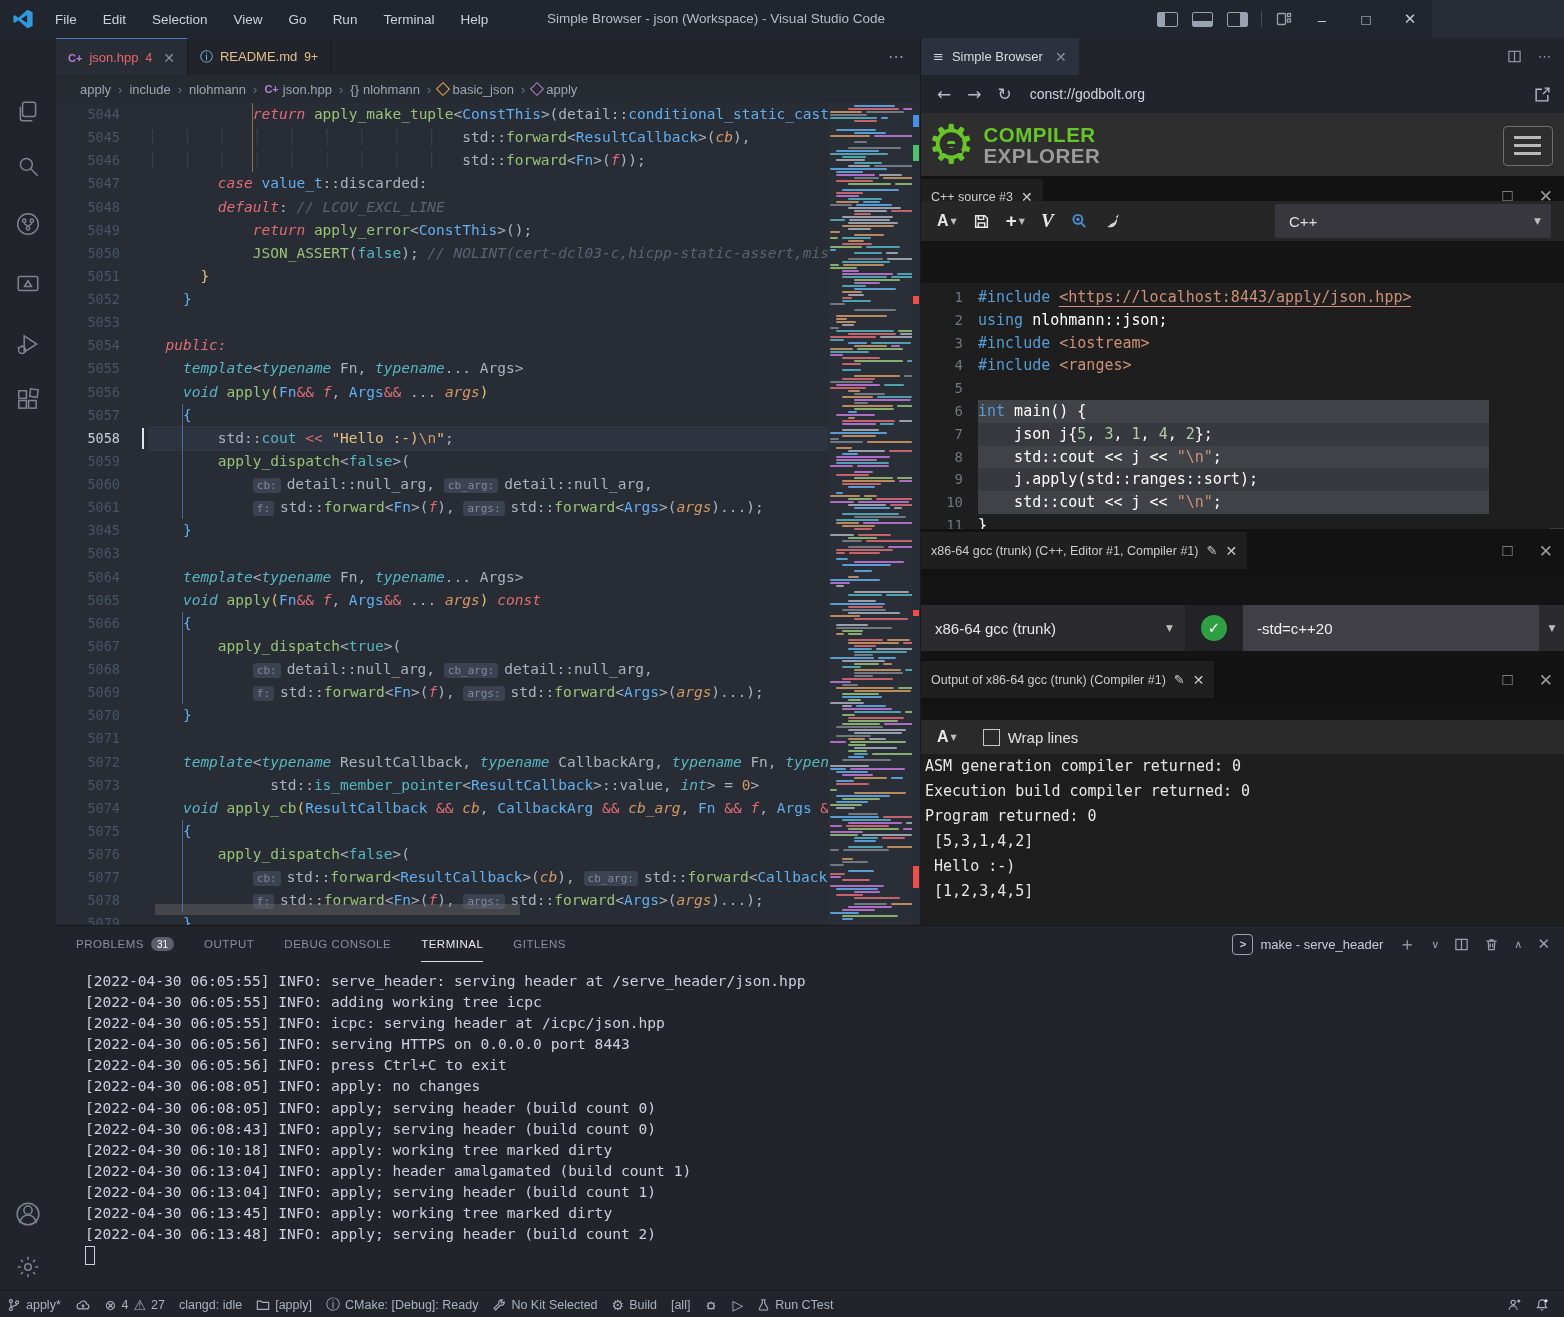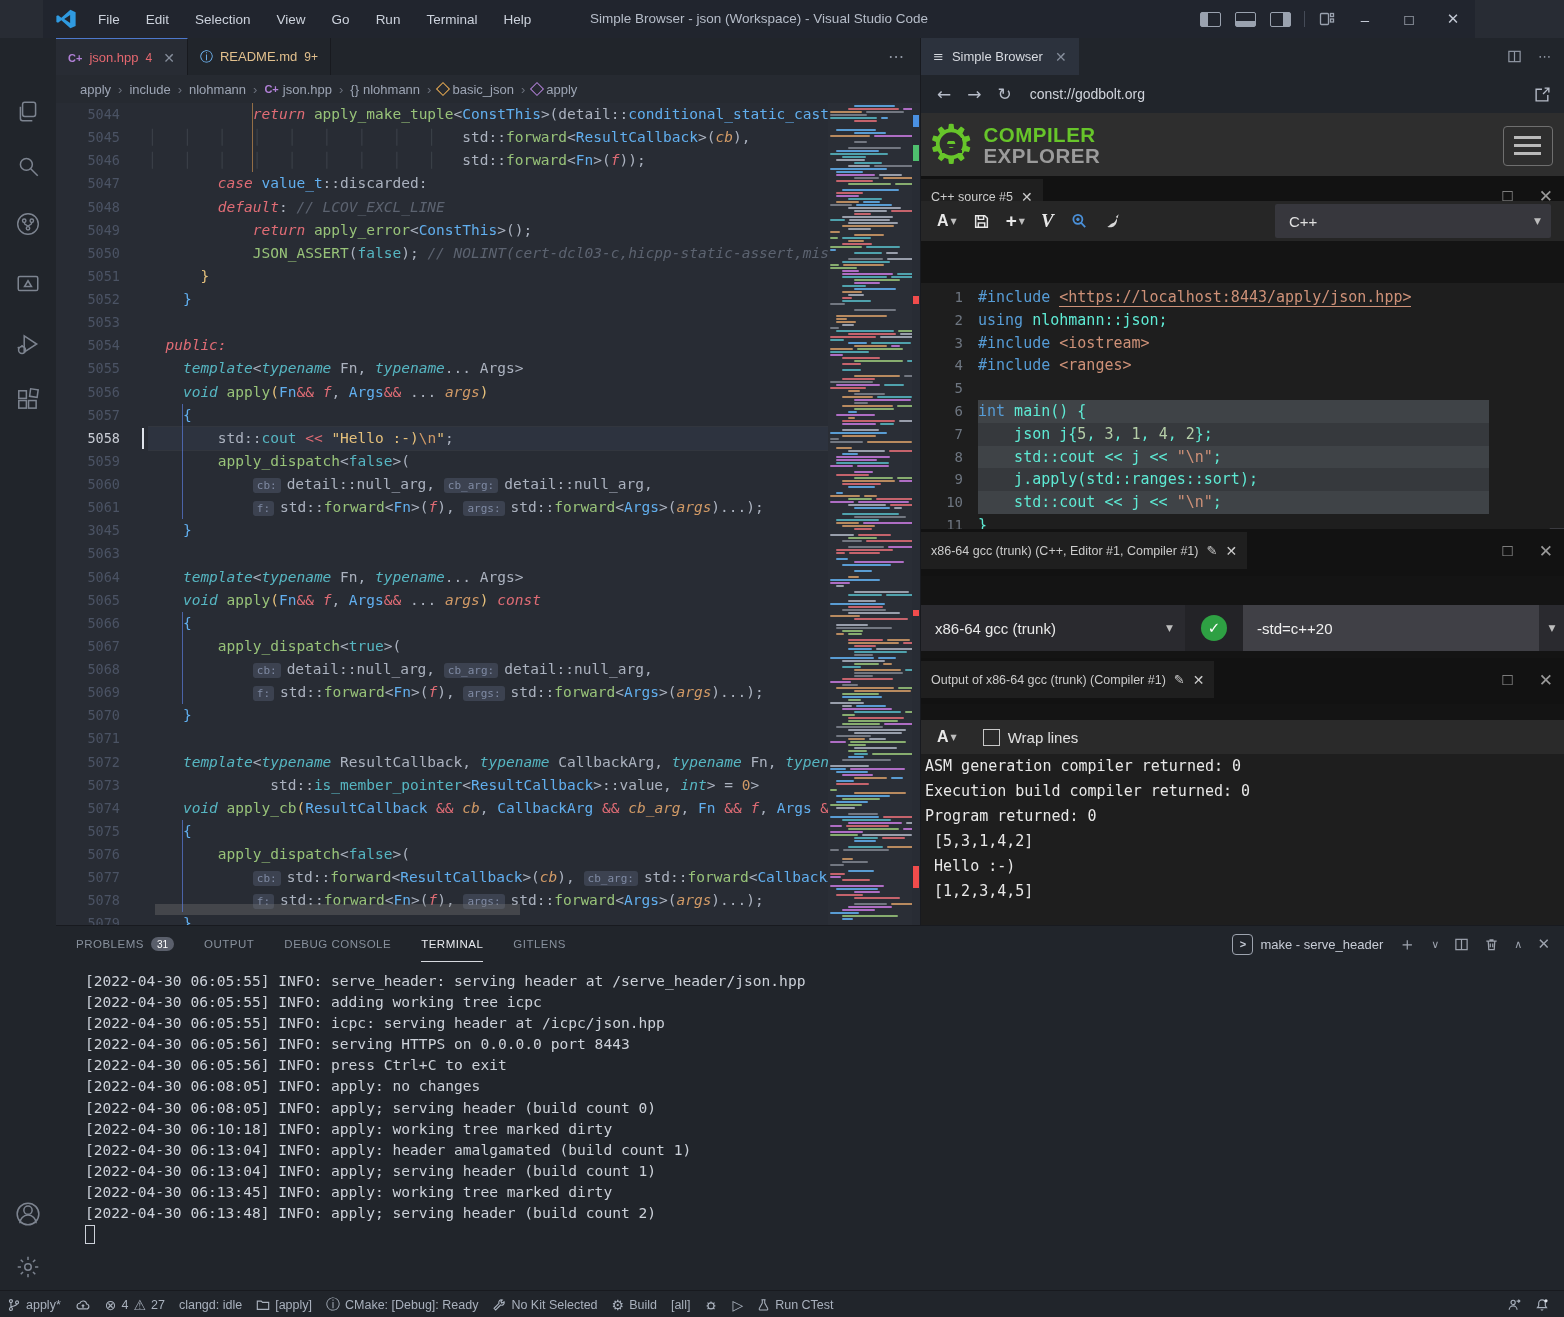--- a/index.html
+++ b/index.html
@@ -4,21 +4,21 @@
 <style>
   html,body{margin:0;padding:0;background:#000;}
   #root{position:relative;width:1564px;height:1317px;background:#282c34;overflow:hidden;
         font-family:"Liberation Sans","DejaVu Sans",sans-serif;color:#9da5b4;font-size:13px;}
   .abs{position:absolute;}
   .mono{font-family:"DejaVu Sans Mono",monospace;}
   .sym{font-family:"DejaVu Sans",sans-serif;}
   .row{display:flex;align-items:center;}
   svg{display:block;}
   
-  #titlebar{left:0;top:0;width:1432px;height:38px;background:#21252e;display:flex;align-items:center;margin-left:43px;}
+  #titlebar{left:0;top:0;width:1432px;height:38px;background:#21252e;display:flex;align-items:center;}
   #menubar{display:flex;gap:0;margin-left:8px;}
   .menu-item{padding:0 13px;color:#ccd2dc;font-size:13.5px;cursor:default;}
   #win-title{position:absolute;left:50%;top:0;transform:translateX(-50%);line-height:38px;color:#b6bdc9;font-size:13.5px;white-space:nowrap;}
   #win-controls{position:absolute;right:0;top:0;height:38px;display:flex;align-items:center;gap:0;}
   .layout-ic{width:19px;height:13px;border:1.4px solid #9aa2af;border-radius:2px;margin:0 7px;position:relative;}
   .layout-ic.l:before{content:"";position:absolute;left:0;top:0;bottom:0;width:7px;background:#9aa2af;}
   .layout-ic.b:before{content:"";position:absolute;left:0;right:0;bottom:0;height:5px;background:#9aa2af;}
   .layout-ic.r:before{content:"";position:absolute;right:0;top:0;bottom:0;width:7px;background:#9aa2af;}
   .tdiv{width:1px;height:16px;background:#454b57;margin:0 6px;}
   .wbtn{width:44px;height:38px;display:flex;align-items:center;justify-content:center;color:#c3c9d4;font-size:15px;}
@@ -82,21 +82,21 @@
   .pencil{font-family:"DejaVu Sans",sans-serif;font-size:13px;}
   .ptclose{font-size:14px;}
   #src-toolbar{position:absolute;left:0;top:163px;width:644px;height:40px;background:#262626;display:flex;align-items:center;color:#e8e8e8;}
   .tb-ic{margin-left:16px;display:flex;align-items:center;font-size:16px;}
   .dcar{font-size:8px;color:#bdbdbd;margin-left:2px;font-family:"DejaVu Sans",sans-serif;}
   #lang-select{position:absolute;right:14px;top:3px;width:262px;height:34px;background:#37373d;border-radius:2px;display:flex;align-items:center;color:#e0e0e0;font-size:15px;padding-left:14px;}
   #lang-select .dcar{margin-left:auto;margin-right:10px;font-size:9px;}
   #gb-code-wrap{position:absolute;left:0;top:245px;width:644px;height:262px;background:#1e1e1e;overflow:hidden;}
   .gbnum{height:22.8px;line-height:22.8px;text-align:right;color:#6e7681;font-size:14px;}
   .gbrow{height:22.8px;line-height:22.8px;white-space:pre;font-size:15px;}
-  .g-gk{color:#569cd6}.g-gw{color:#5eead4}.g-gs{color:#ce9178}.g-gn{color:#b5cea8}
+  .g-gk{color:#569cd6}.g-gw{color:#ffffff}.g-gs{color:#ce9178}.g-gn{color:#b5cea8}
   .g-glink{color:#ce9178;border-bottom:1px solid #ce9178;}
   .gbhl{position:absolute;left:57px;right:76px;background:#3c4043;}
   #gb-mini{position:absolute;left:568px;top:247px;width:44px;}
   #gb-scroll{position:absolute;left:628px;top:245px;width:16px;height:262px;background:#252526;}
   #gb-thumb{position:absolute;left:1px;top:0;width:14px;height:150px;background:#3b3b40;}
   
   #comp-controls{position:absolute;left:0;top:567px;width:644px;height:46px;background:#36363b;display:flex;align-items:stretch;}
   #comp-select{width:250px;background:#2a2a2f;display:flex;align-items:center;color:#e8e8e8;font-size:15px;padding-left:14px;}
   #comp-select .dcar{margin-left:auto;margin-right:12px;font-size:9px;}
   #comp-check{width:58px;background:#232327;display:flex;align-items:center;justify-content:center;}
@@ -721,21 +721,21 @@
       </div>
       <div id="ce-menu">
         <span class="hbar" style="top:9px;"></span>
           <span class="hbar" style="top:17px;"></span>
           <span class="hbar" style="top:25px;"></span>
       </div>
     </div>
 
     <div class="pane-tabrow" style="top:138px;height:47px;">
       <div class="pane-tab" style="top:3px;height:36px;">
-        <span>C++ source #5</span>
+        <span>C++ source #3</span>
         <span class="ptclose">✕</span>
       </div>
       <div class="pane-winbtns" style="top:10px;">
         <span>□</span>
         <span>✕</span>
       </div>
     </div>
     <div id="src-toolbar">
       <span class="tb-ic" style="font-weight:bold;">A<span class="dcar">▼</span></span>
       <span class="tb-ic">
@@ -900,20 +900,21 @@
       <span class="pa-ic">✕</span>
     </div>
     <div id="terminal" class="mono">
         <div class="trow">[2022-04-30 06:05:55] INFO: serve_header: serving header at /serve_header/json.hpp</div>
         <div class="trow">[2022-04-30 06:05:55] INFO: adding working tree icpc</div>
         <div class="trow">[2022-04-30 06:05:55] INFO: icpc: serving header at /icpc/json.hpp</div>
         <div class="trow">[2022-04-30 06:05:56] INFO: serving HTTPS on 0.0.0.0 port 8443</div>
         <div class="trow">[2022-04-30 06:05:56] INFO: press Ctrl+C to exit</div>
         <div class="trow">[2022-04-30 06:08:05] INFO: apply: no changes</div>
         <div class="trow">[2022-04-30 06:08:05] INFO: apply; serving header (build count 0)</div>
+        <div class="trow">[2022-04-30 06:08:43] INFO: apply; serving header (build count 0)</div>
         <div class="trow">[2022-04-30 06:10:18] INFO: apply: working tree marked dirty</div>
         <div class="trow">[2022-04-30 06:13:04] INFO: apply: header amalgamated (build count 1)</div>
         <div class="trow">[2022-04-30 06:13:04] INFO: apply; serving header (build count 1)</div>
         <div class="trow">[2022-04-30 06:13:45] INFO: apply: working tree marked dirty</div>
         <div class="trow">[2022-04-30 06:13:48] INFO: apply; serving header (build count 2)</div>
         <div id="tcursor"></div>
       </div>
   </div>
 
   <div id="statusbar" class="abs">

